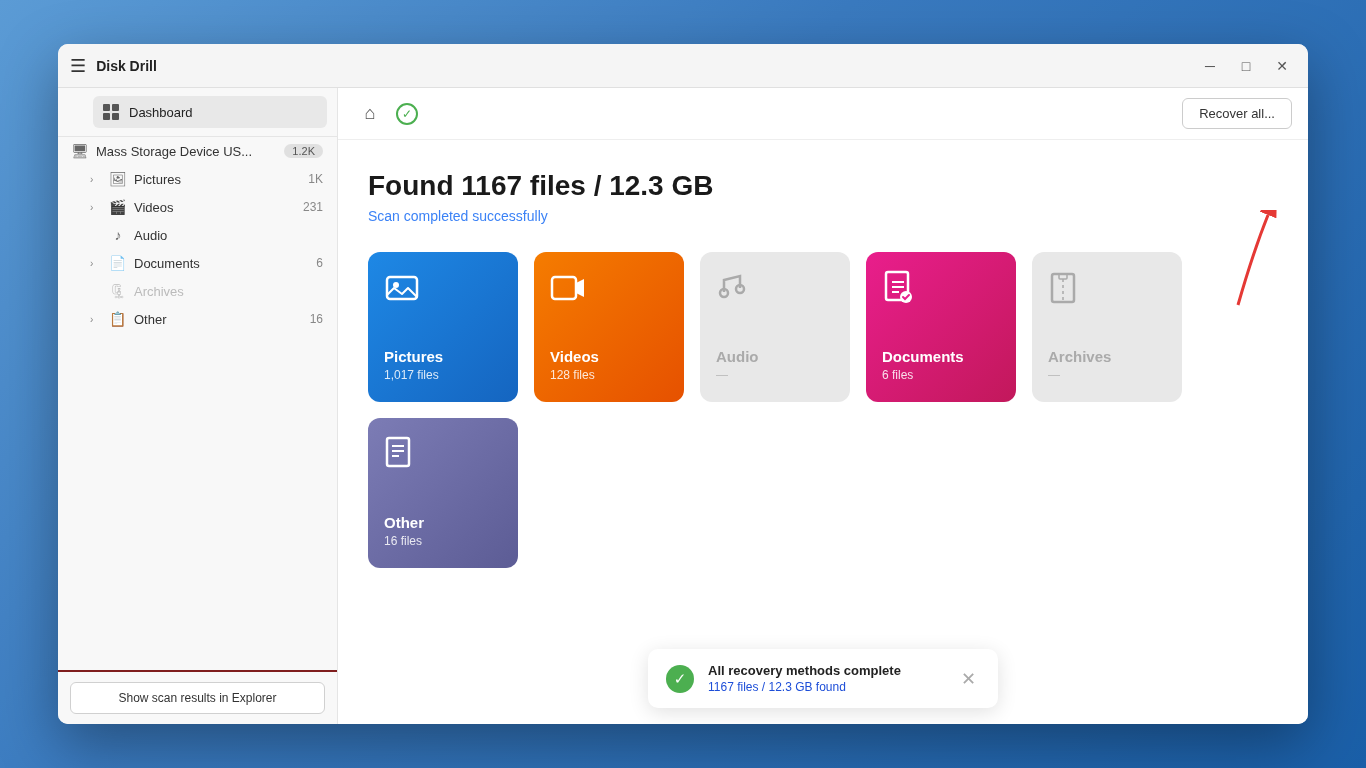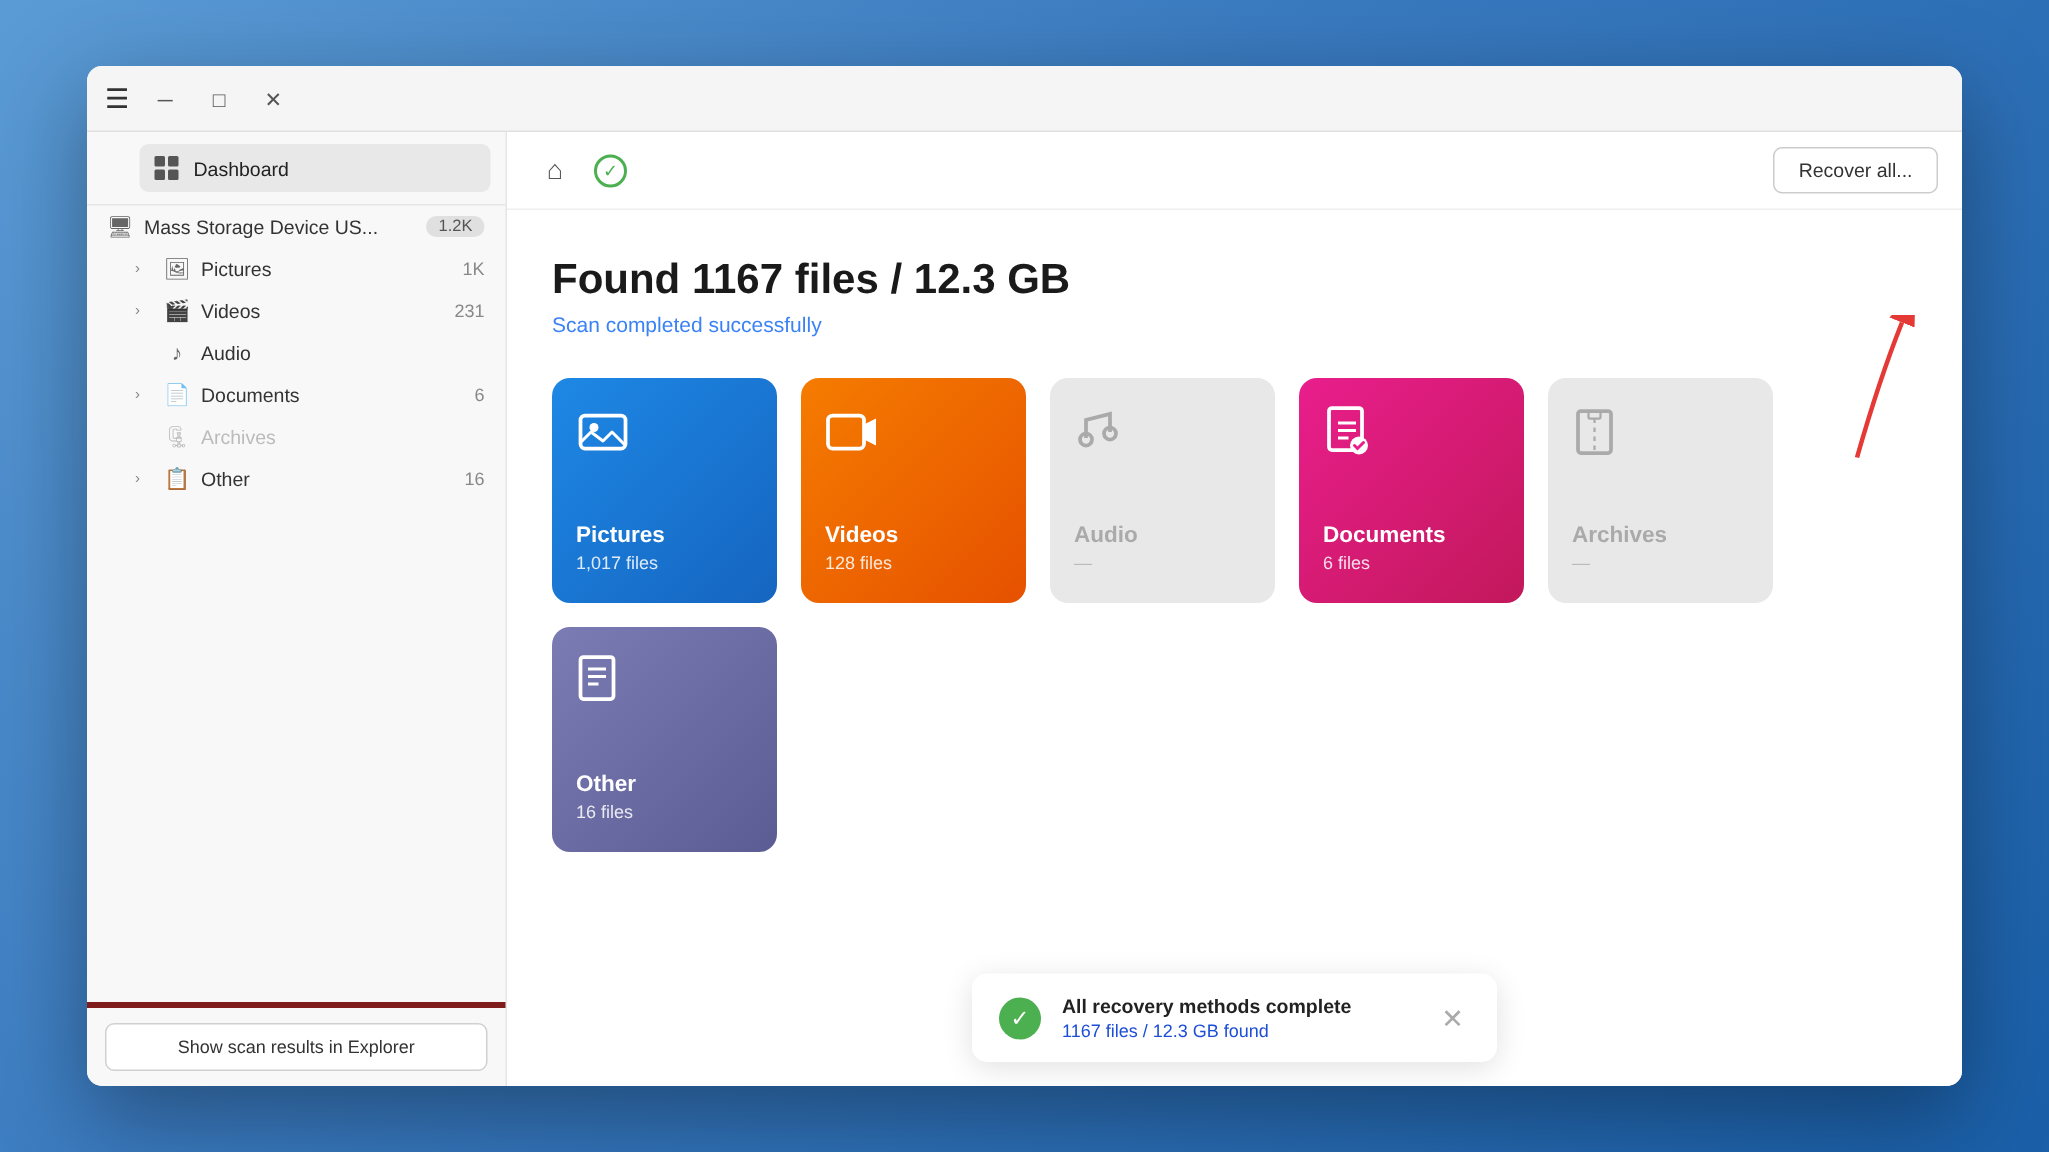--- a/index.html
+++ b/index.html
@@ -159,21 +159,21 @@
       font-size: 11px;
       color: #555;
       font-weight: 500;
     }
     .sidebar-item .item-count {
       font-size: 12px;
       color: #888;
     }
     .sidebar-bottom {
       padding: 10px 12px;
-      border-top: 4px solid #7f1d1d;
+      border-top: 2px solid #7f1d1d;
     }
     .show-explorer-btn {
       width: 100%;
       padding: 8px;
       background: #fff;
       border: 1px solid #d0d0d0;
       border-radius: 6px;
       font-size: 12px;
       color: #333;
       cursor: pointer;
@@ -360,20 +360,21 @@
       pointer-events: none;
     }
   </style>
 </head>
 <body>
 
 <div class="window">
 
   <div class="title-bar">
     <div class="title-bar-menu">☰</div>
+    <div class="title-bar-title">Disk Drill</div>
     <div class="title-bar-controls">
       <button class="title-btn">─</button>
       <button class="title-btn">□</button>
       <button class="title-btn close">✕</button>
     </div>
   </div>
 
   <div class="main-layout">
 
     <div class="sidebar">

